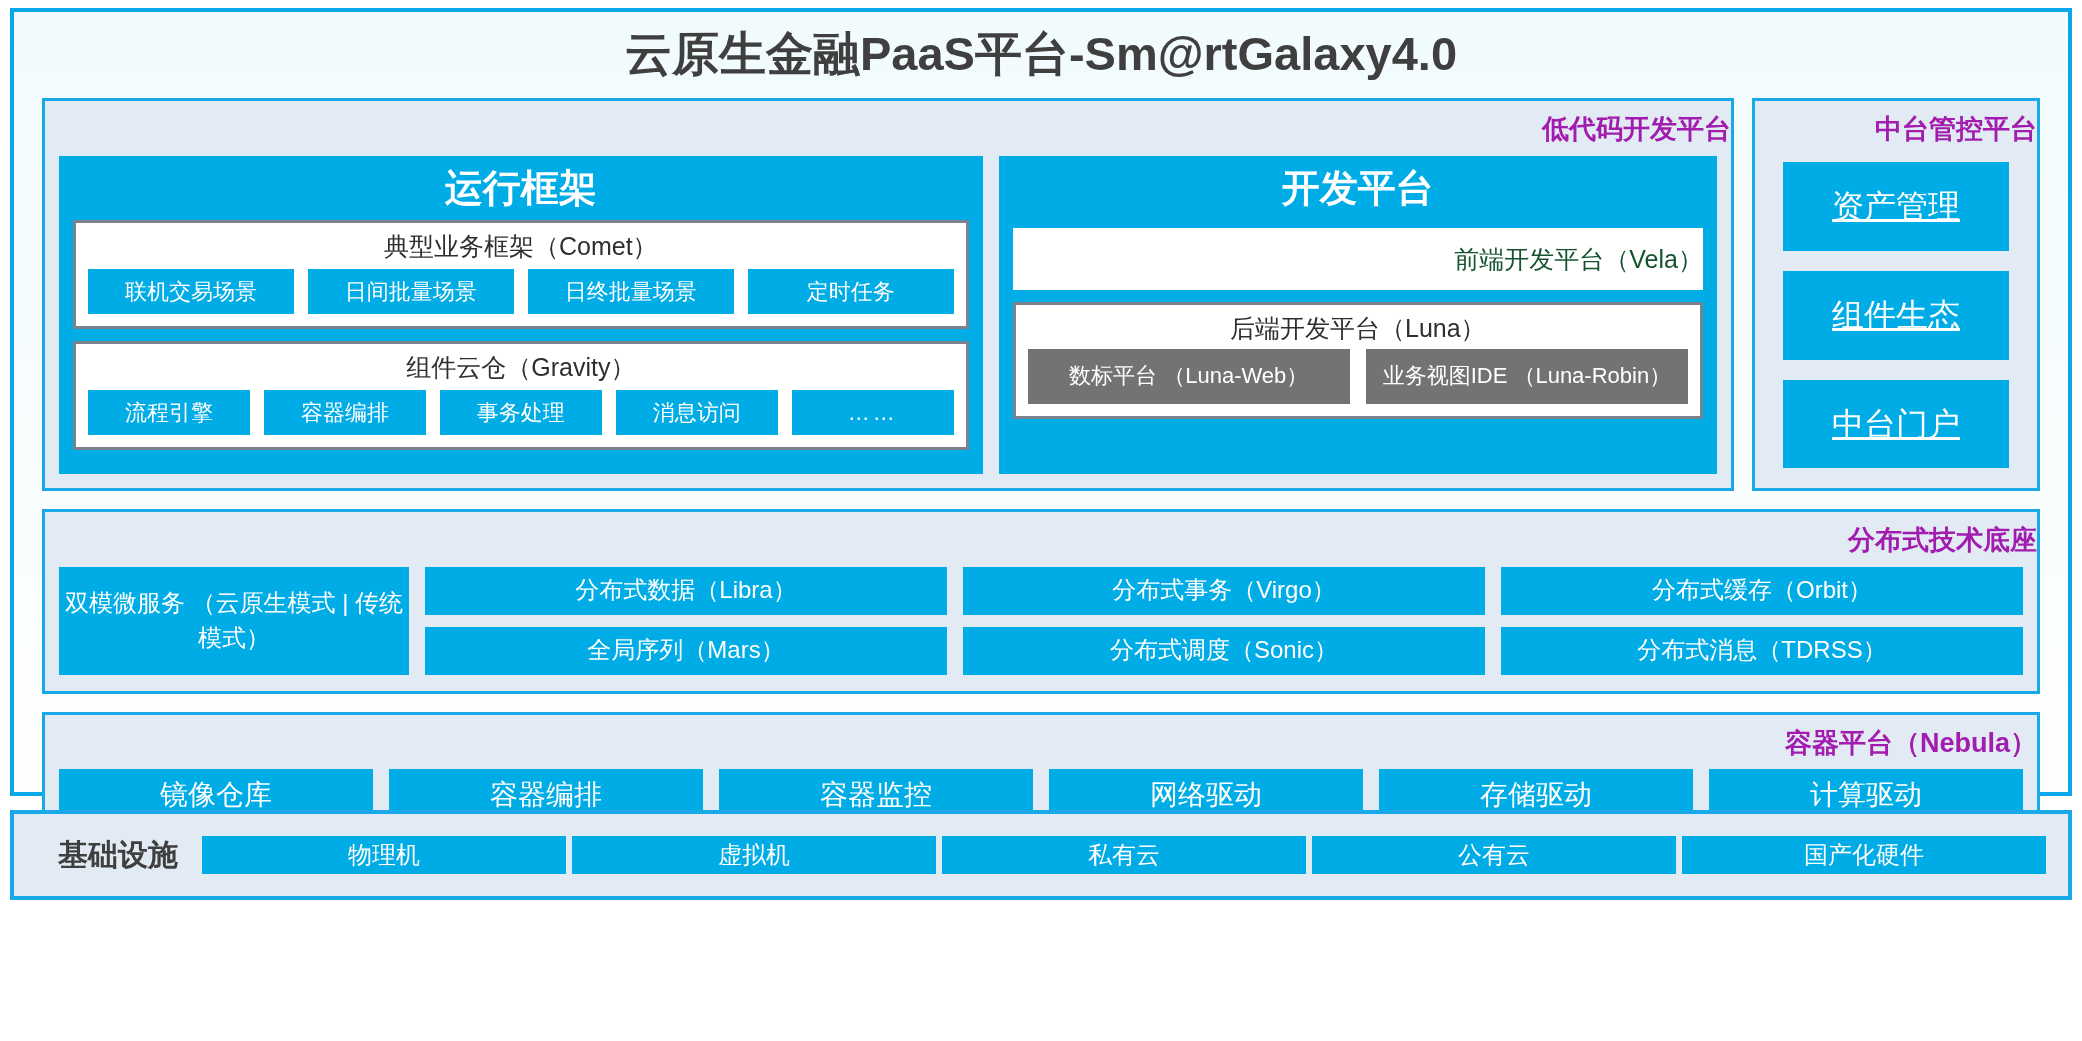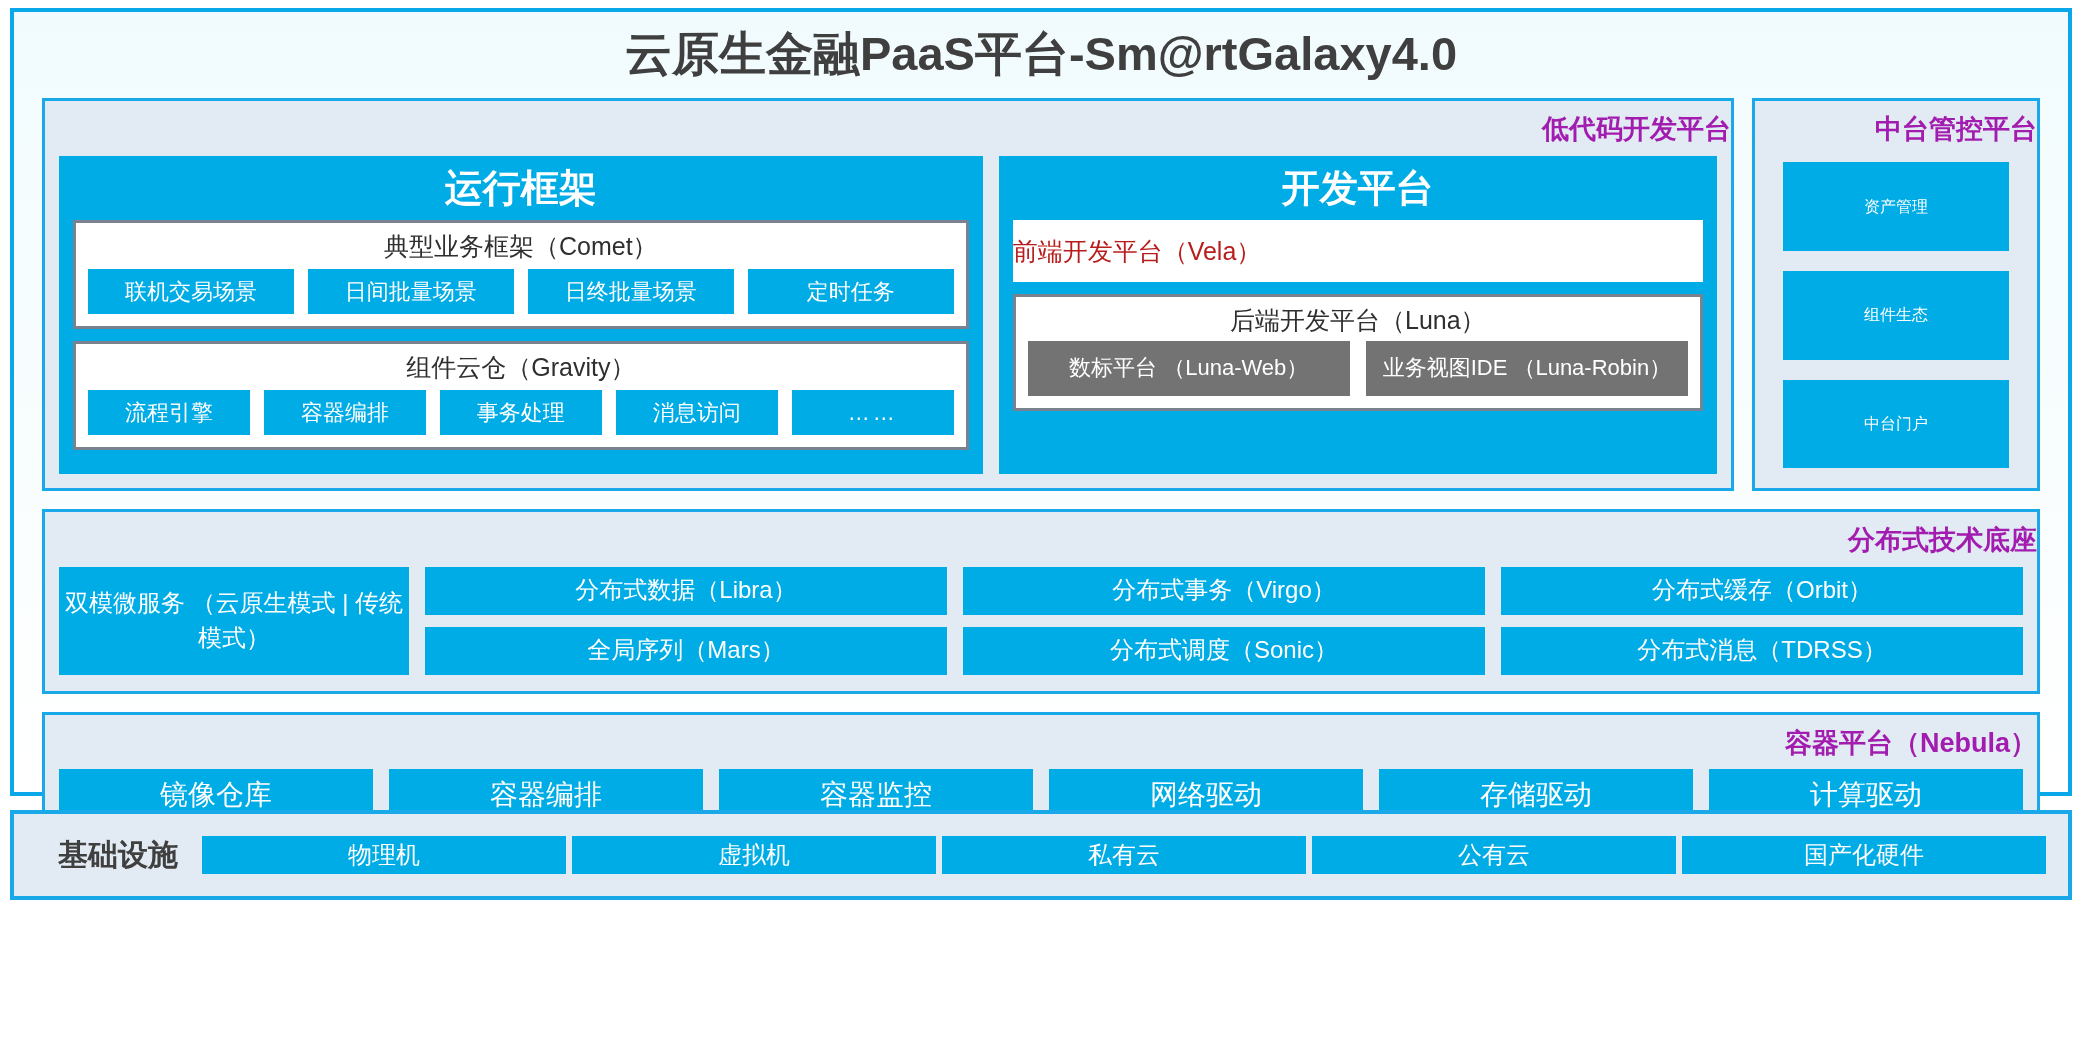--- a/index.html
+++ b/index.html
@@ -107,44 +107,44 @@
   
   .row1{display:flex;gap:18px;}
   .lowcode{flex:1 1 auto;}
   .lowcode .panel-body{gap:16px;align-items:stretch;}
   .runtime{flex:1.08 1 0;padding:0 0 12px 0;}
   .devplat{flex:0.84 1 0;padding:0 0 12px 0;}
   .runtime .whitebox{margin:0 14px 12px 14px;}
   .devplat .whitebox{margin:0 14px 12px 14px;}
   .devplat .plain-white{
     background:#ffffff;border:none;
-    text-align:left;font-size:25px;color:#b91c1c;
-    padding:16px 0;margin:0 14px 12px 14px;
+    text-align:right;font-size:25px;color:#14532d;
+    padding:16px 0;margin:8px 14px 12px 14px;
     line-height:1.2;
   }
   .luna-chiprow{display:flex;gap:16px;padding:2px 12px 12px 12px;}
   .luna-chip{
     background:#737373;color:#fff;font-size:22px;text-align:center;
     flex:1;padding:12px 4px 14px 4px;line-height:1.32;
     display:flex;flex-direction:column;justify-content:center;
   }
 
   .control{
     flex:0 0 288px;
     align-items:stretch;
   }
   .control-body{
     display:flex;flex-direction:column;gap:20px;
     padding:6px 28px 20px 28px;flex:1;
   }
   .control-item{
     background:#00ace5;color:#fff;
-    font-size:16px;text-align:center;
-    display:flex;align-items:center;justify-content:center;
-    flex:1;min-height:50px;line-height:1.2;
+    font-size:32px;text-align:center;
+    display:flex;align-items:center;justify-content:center;
+    flex:1;min-height:50px;line-height:1.2;text-decoration:underline;
   }
 
   
   .dist{margin-top:18px;}
   .dist-body{display:flex;gap:16px;padding:0 14px 16px 14px;}
   .dist-col-wide{flex:0 0 350px;display:flex;}
   .dist-wide-chip{
     background:#00ace5;color:#fff;font-size:24px;text-align:center;
     flex:1;display:flex;flex-direction:column;align-items:center;justify-content:center;
     line-height:1.45;

